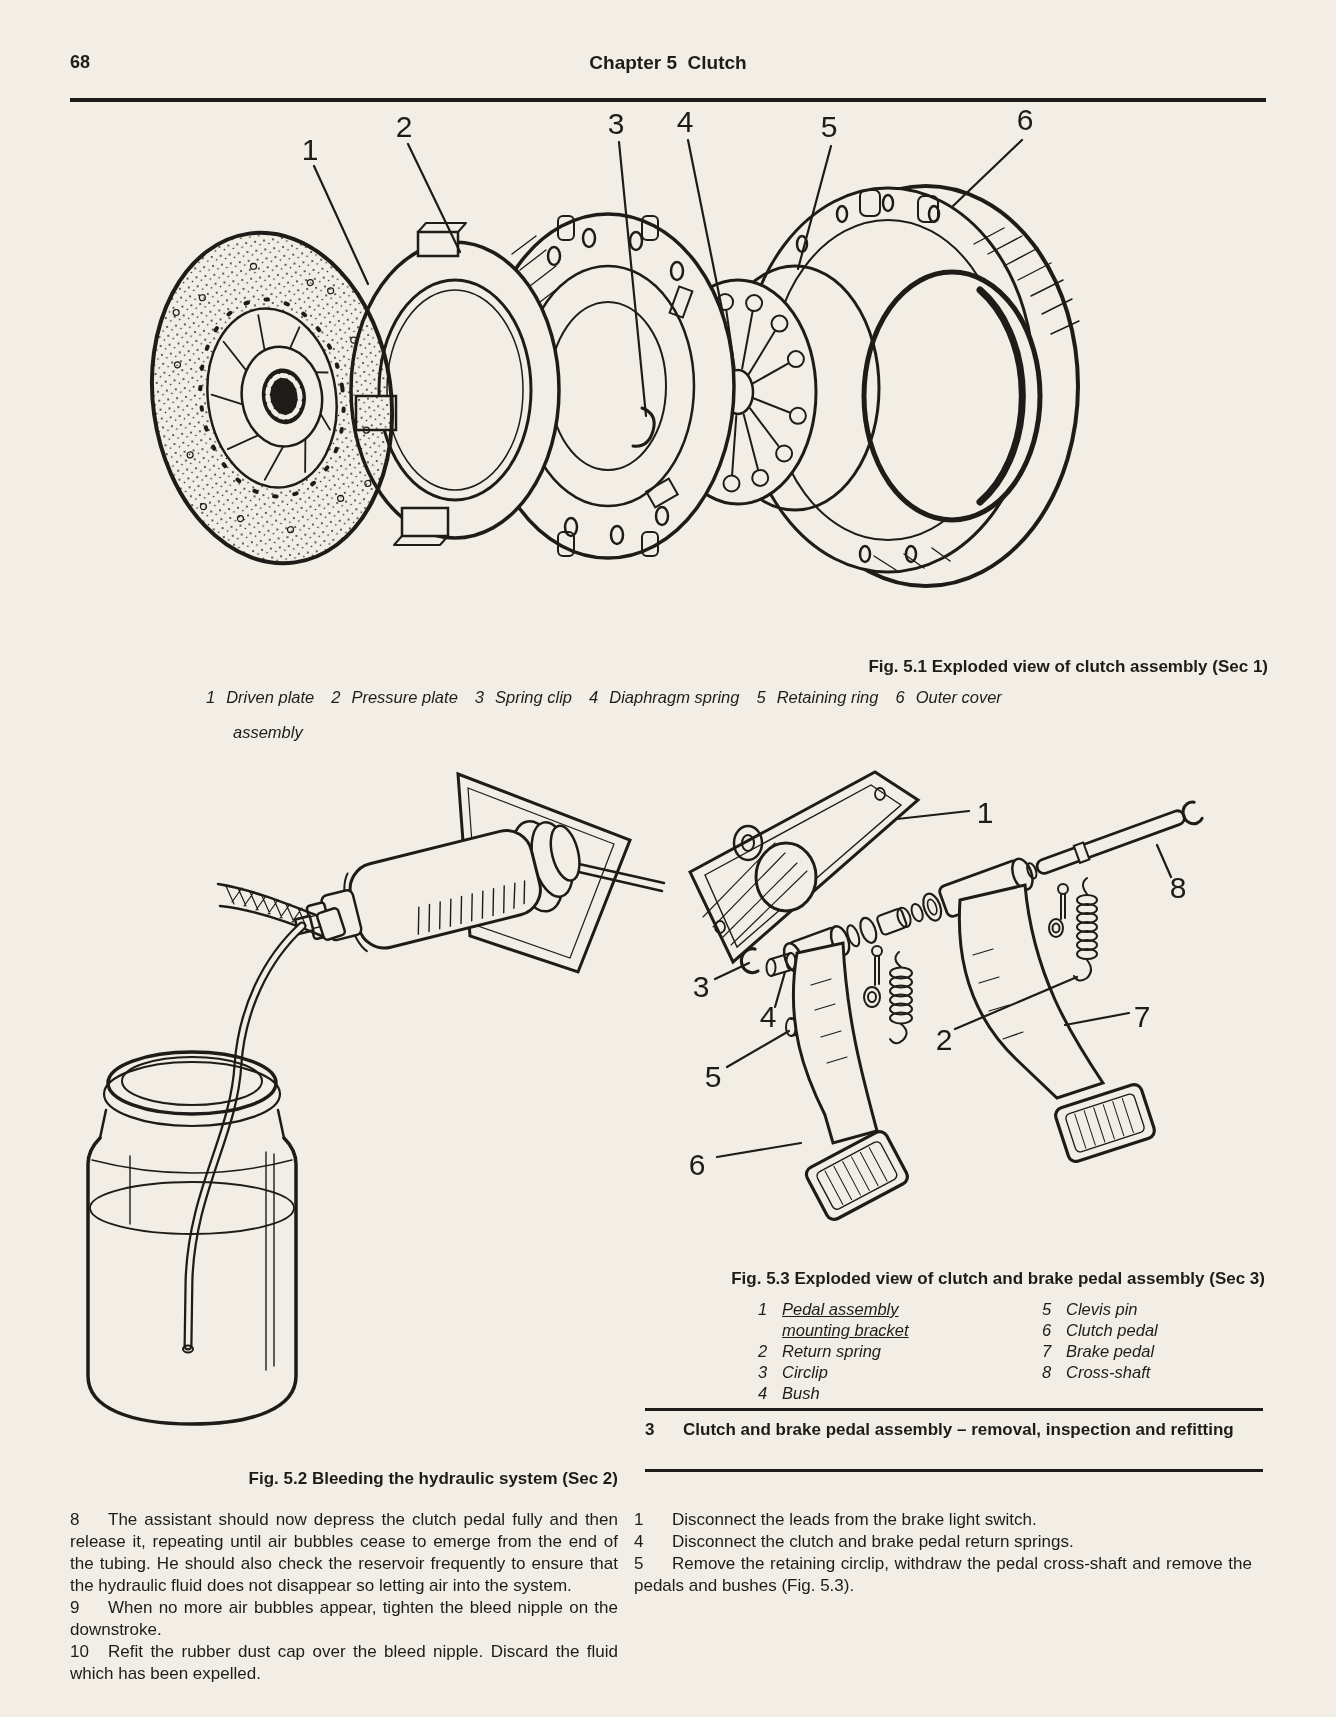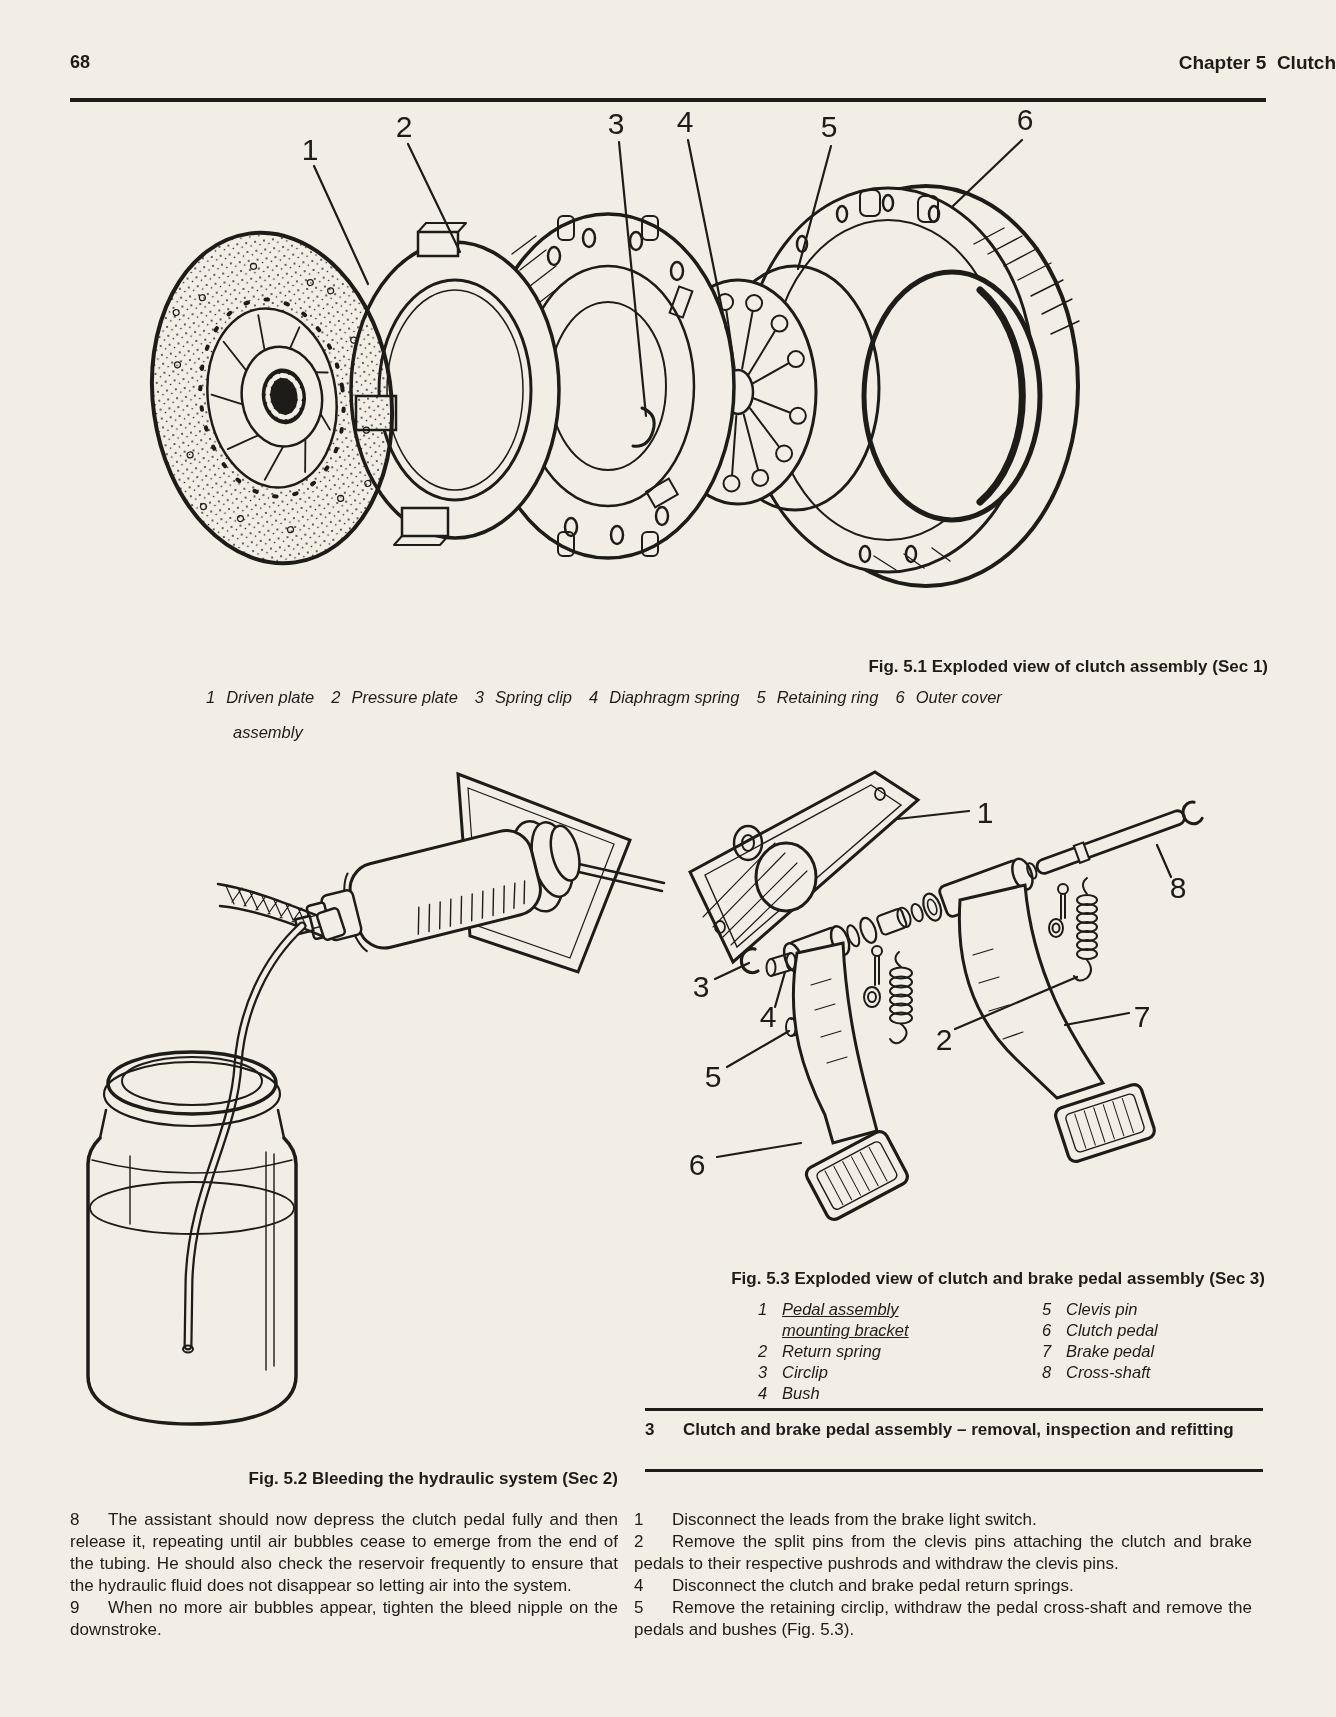--- a/index.html
+++ b/index.html
@@ -4,21 +4,21 @@
 <style>
   html,body{margin:0;padding:0;}
   body{
     width:1336px;height:1717px;position:relative;
     background:#f2eee5;color:#1e1c19;
     font-family:"Liberation Sans",sans-serif;
     -webkit-font-smoothing:antialiased;
   }
   .abs{position:absolute;}
   .pagenum{left:70px;top:52px;font-size:18px;font-weight:bold;}
-  .chtitle{left:0;top:52px;width:1336px;text-align:right;font-size:19px;font-weight:bold;white-space:pre;}
+  .chtitle{left:0;top:52px;width:1336px;text-align:center;font-size:19px;font-weight:bold;white-space:pre;}
   .hrule{left:70px;top:98px;width:1196px;height:4px;background:#1e1c19;}
   .cap{font-weight:bold;font-size:17px;text-align:right;margin-top:19px;}
   .cap1{left:68px;top:638px;width:1200px;}
   .cap2{left:70px;top:1450px;width:548px;}
   .cap3{left:625px;top:1250px;width:640px;}
   .leg1{left:206px;top:687px;width:800px;display:flex;flex-wrap:nowrap;font-style:italic;font-size:16.5px;line-height:21px;}
   .leg1 .it{white-space:nowrap;margin-right:17px;display:flex;}
   .leg1 .n{margin-right:11px;}
   .legwrap{left:233px;top:709px;font-style:italic;font-size:16.5px;margin-top:14px;}
   .legcol{font-style:italic;font-size:16.5px;line-height:21px;}
@@ -275,20 +275,21 @@
       <path d="M 196,412 L 196,630 M 204,414 L 204,626 M 60,416 L 60,484" stroke-width="1.4"></path>
     </g>
   </g>
 </svg>
 
 <div class="abs cap cap2">Fig. 5.2 Bleeding the hydraulic system (Sec 2)</div>
 
 <div class="abs bodycol leftcol">
   <p class="step"><span class="stepnum">8</span><span>The assistant should now depress the clutch pedal fully and then release it, repeating until air bubbles cease to emerge from the end of the tubing. He should also check the reservoir frequently to ensure that the hydraulic fluid does not disappear so letting air into the system.</span></p>
   <p class="step"><span class="stepnum">9</span><span>When no more air bubbles appear, tighten the bleed nipple on the downstroke.</span></p>
+  <p class="step"><span class="stepnum">10</span><span>Refit the rubber dust cap over the bleed nipple. Discard the fluid which has been expelled.</span></p>
 </div>
 
 <svg class="abs" style="left:625px;top:695px" width="640" height="548" viewBox="0 0 640 548">
   <g stroke="#1e1c19" fill="none" stroke-width="2.5" stroke-linecap="round">
 
     <g>
       <polygon points="65,177 250,77 293,105 108,267" fill="#f2eee5" stroke-width="3"></polygon>
       <polygon points="80,180 246,90 276,110 112,252" stroke-width="1.4"></polygon>
       <ellipse cx="161" cy="182" rx="30" ry="34" fill="#f2eee5" stroke-width="3"></ellipse>
       <ellipse cx="123" cy="148" rx="14" ry="17" stroke-width="2.5"></ellipse>
@@ -459,16 +460,15 @@
 </div>
 
 <div class="abs secrule sr1"></div>
 <div class="abs sechead">
   <span class="stepnum">3</span><span>Clutch and brake pedal assembly – removal, inspection and refitting</span>
 </div>
 <div class="abs secrule sr2"></div>
 
 <div class="abs bodycol rightcol">
   <p class="step"><span class="stepnum">1</span><span>Disconnect the leads from the brake light switch.</span></p>
-  <p class="step"><span class="stepnum">2</span><span>Remove the split pins from the clevis pins attaching the clutch and brake pedals to their respective pushrods and withdraw the clevis pins.</span></p>
   <p class="step"><span class="stepnum">4</span><span>Disconnect the clutch and brake pedal return springs.</span></p>
   <p class="step"><span class="stepnum">5</span><span>Remove the retaining circlip, withdraw the pedal cross-shaft and remove the pedals and bushes (Fig. 5.3).</span></p>
 </div>
 
 </body></html>

